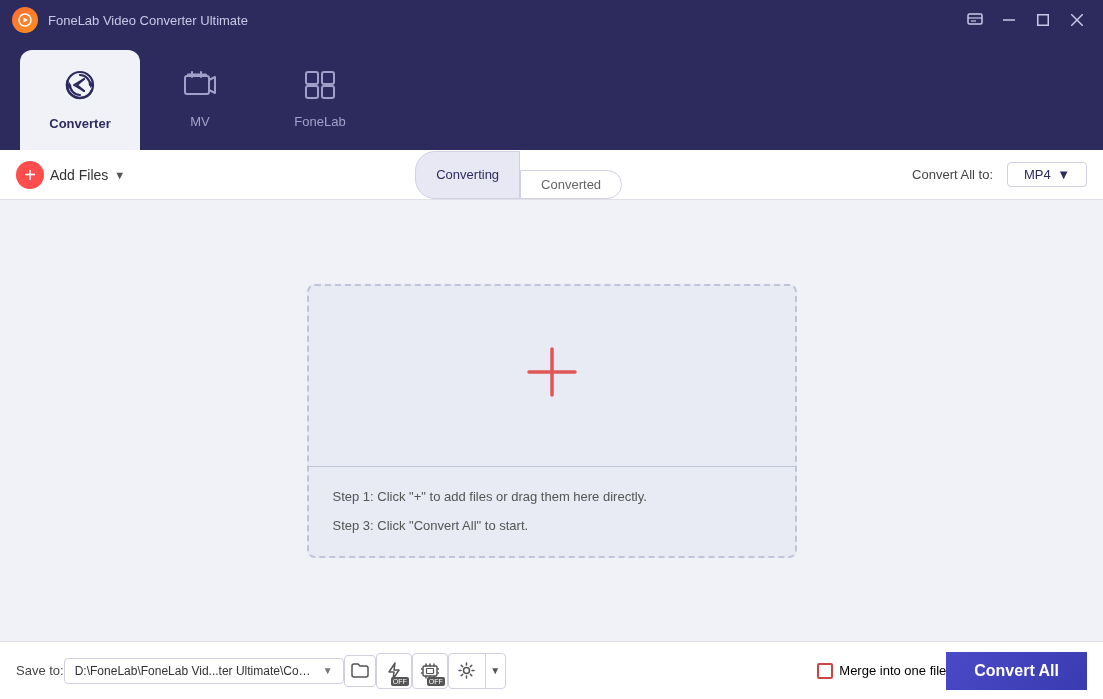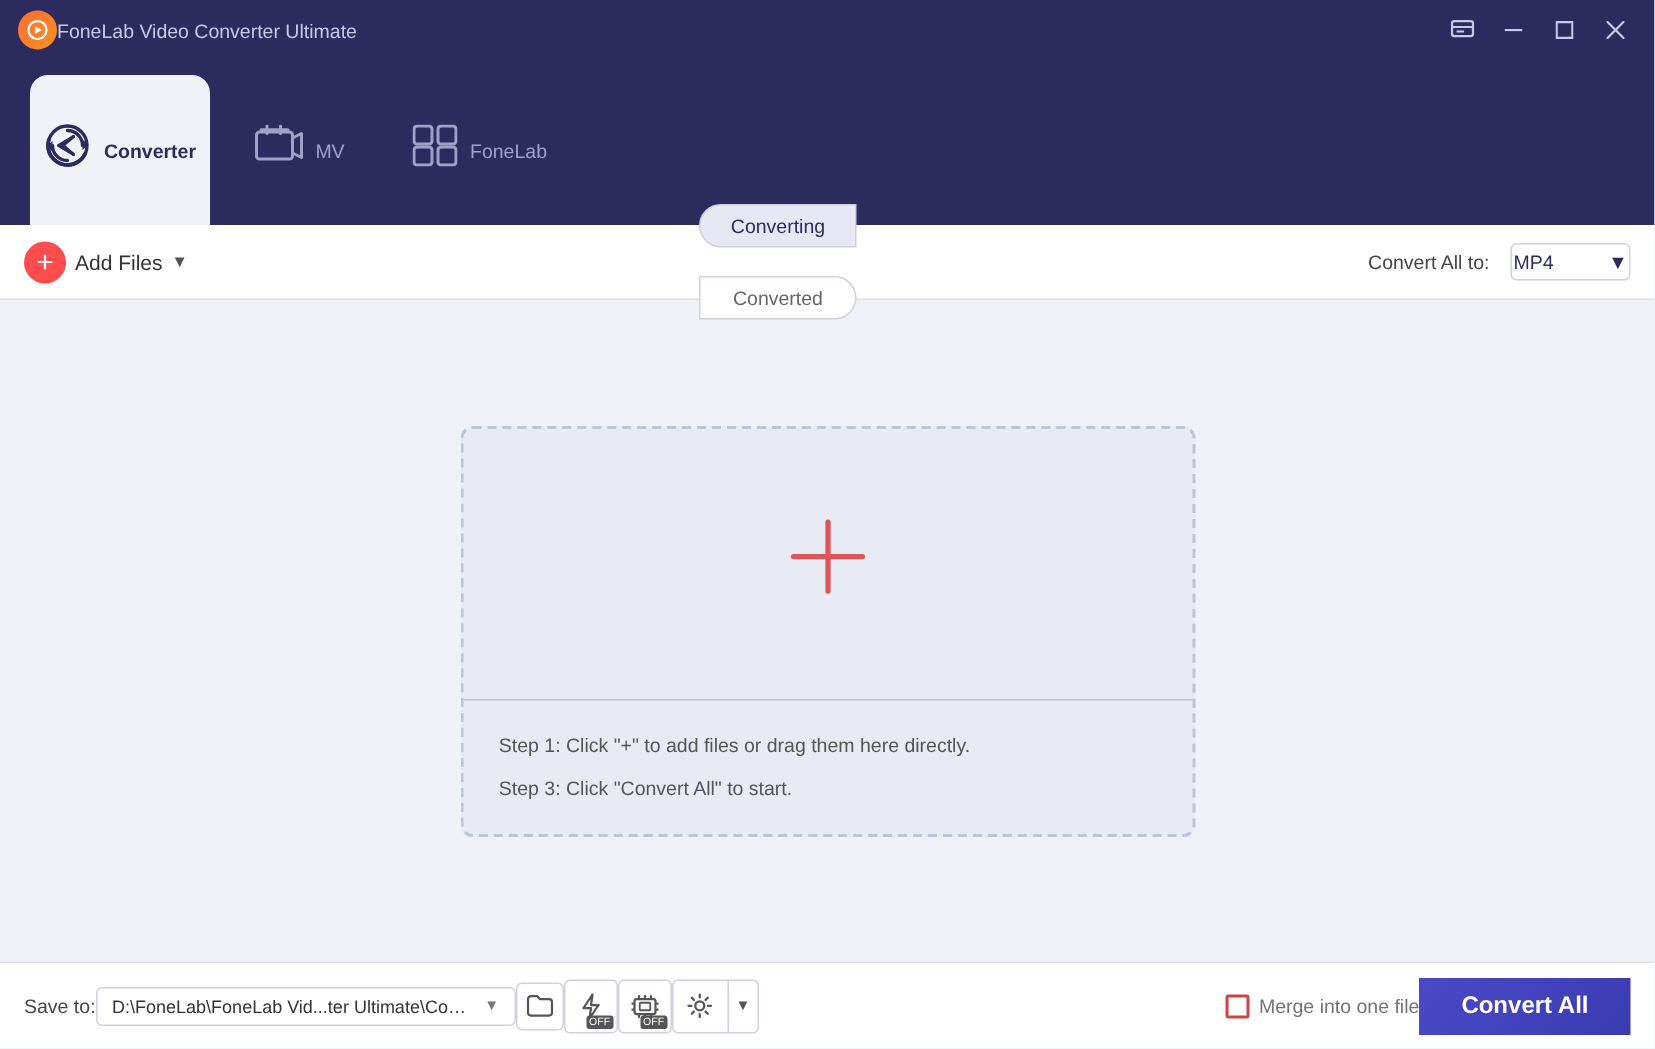--- a/index.html
+++ b/index.html
@@ -17,20 +17,21 @@
       background: #2d2b5e;
       height: 40px;
       display: flex;
       align-items: center;
       padding: 0 12px;
       justify-content: space-between;
     }
     .title-bar-left {
       display: flex;
       align-items: center;
+      gap: 10px;
     }
     .app-icon {
       width: 26px;
       height: 26px;
       background: linear-gradient(135deg, #ff6b35, #f7931e);
       border-radius: 50%;
       display: flex;
       align-items: center;
       justify-content: center;
       color: white;
@@ -63,21 +64,21 @@
     .tab-bar {
       background: #2d2b5e;
       height: 110px;
       display: flex;
       align-items: flex-end;
       padding: 0 20px;
       gap: 0;
     }
     .tab-item {
       display: flex;
-      flex-direction: row;
+      flex-direction: column;
       align-items: center;
       justify-content: center;
       width: 120px;
       height: 100px;
       cursor: pointer;
       color: #a0a0c8;
       gap: 8px;
       border-radius: 12px 12px 0 0;
       font-size: 13px;
       transition: background 0.2s;
@@ -125,21 +126,20 @@
       line-height: 1;
     }
     .add-files-arrow {
       color: #555;
       font-size: 11px;
     }
     .sub-toolbar-spacer { flex: 1; }
     .tab-switcher {
       display: flex;
       gap: 0;
-      flex-direction: column;
     }
     .tab-switch-btn {
       padding: 6px 20px;
       border: 1px solid #d0d0e0;
       background: white;
       cursor: pointer;
       font-size: 13px;
       color: #666;
     }
     .tab-switch-btn:first-child { border-radius: 20px 0 0 20px; }
@@ -154,21 +154,21 @@
       align-items: center;
       gap: 14px;
       font-size: 13px;
       color: #444;
     }
     .format-select {
       display: flex;
       align-items: center;
       border: 1px solid #d0d0e0;
       border-radius: 4px;
-      padding: 4px 1px;
+      padding: 4px 16px;
       gap: 6px;
       cursor: pointer;
       background: white;
       font-size: 13px;
       font-weight: 500;
       color: #2d2b5e;
       min-width: 80px;
       justify-content: space-between;
     }
 
@@ -330,21 +330,21 @@
       justify-content: center;
       font-size: 10px;
       color: #555;
     }
     .bottom-spacer { flex: 1; }
     .merge-checkbox-area {
       display: flex;
       align-items: center;
       gap: 6px;
       font-size: 13px;
-      color: #737373;
+      color: #000000;
       padding-left: 30px;
     }
     .merge-checkbox {
       width: 16px;
       height: 16px;
       border: 2px solid #cc4444;
       border-radius: 2px;
       background: white;
       cursor: pointer;
     }

